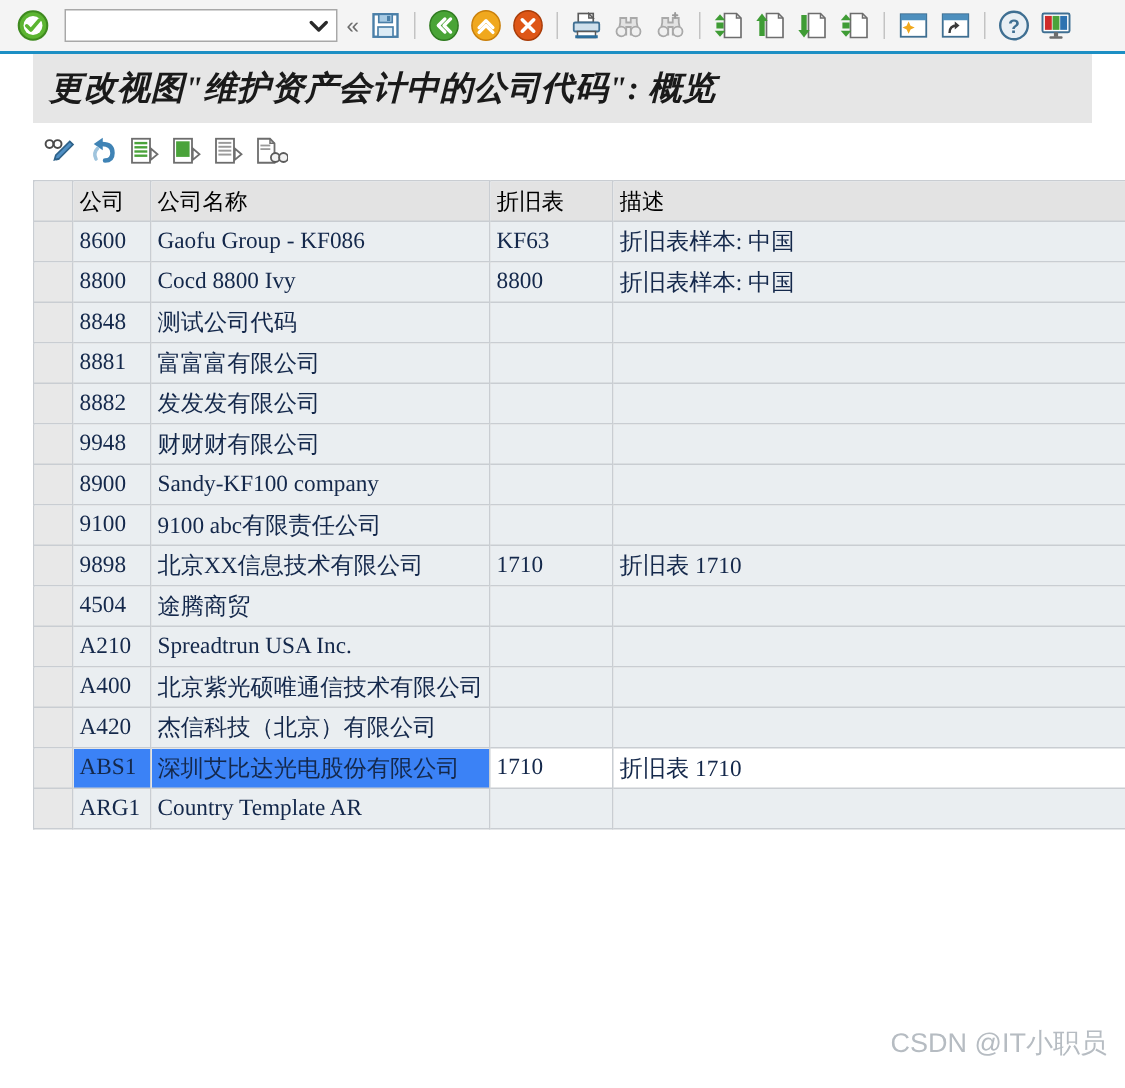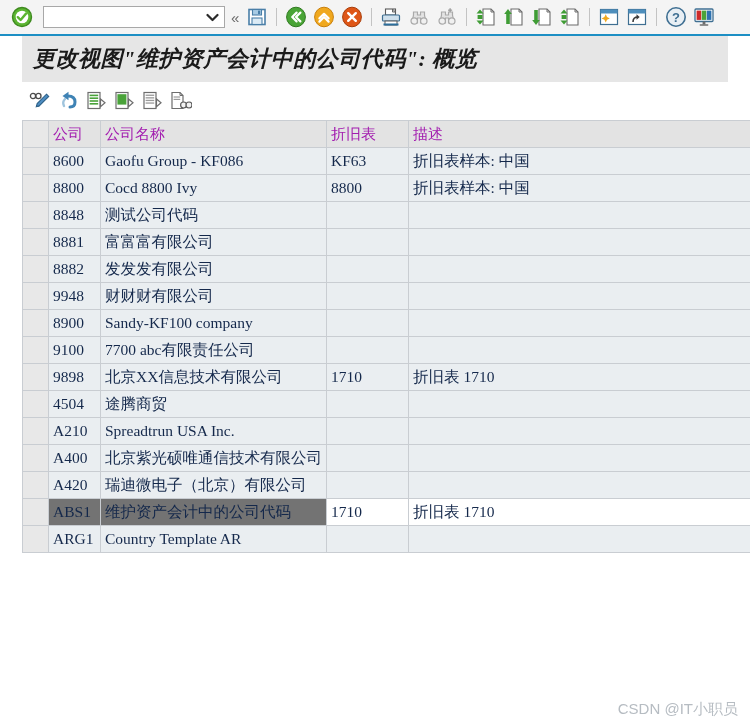--- a/index.html
+++ b/index.html
@@ -127,21 +127,21 @@
     padding: 0 4px;
     overflow: hidden;
     white-space: nowrap;
     font-weight: normal;
     text-align: left;
     vertical-align: middle;
   }
   table.grid th {
     background: #e3e3e3;
     border-top: 1px solid #c9cdd2;
-    color: #a21caf;
+    color: #000000;
     font-size: 15px;
     font-family: "Liberation Sans", sans-serif;
   }
   table.grid th.sel-col, table.grid td.sel-col {
     background: #e8e8e8;
     border-left: 1px solid #c9cdd2;
     width: 26px;
   }
   table.grid td {
     background: #eaeef1;
@@ -156,29 +156,29 @@
   th.c-code   { width: 52px;  }
   th.c-name   { width: 226px; }
   th.c-chart  { width: 82px;  }
   th.c-desc   { width: 401px; }
 
   td.c-desc, td.c-chart.filled { background: #ffffff; margin-left: 45px; }
   td.c-chart { background: #ffffff; }
   td.c-name  { background: #eaeef1; }
 
   
-  tr.hl td { background: #737373; }
+  tr.hl td { background: #3b82f6; }
   tr.hl td.c-desc, tr.hl td.c-chart { background: #ffffff; }
 
   
   #watermark {
     position: absolute;
     right: 12px;
-    bottom: 6px;
-    font-size: 15px;
+    bottom: 18px;
+    font-size: 18px;
     color: #b6bcc2;
     font-family: "Liberation Sans", sans-serif;
     z-index: 9;
     user-select: none;
   }
 </style>
 </head>
 <body>
 
 <div id="top-toolbar">
@@ -474,21 +474,21 @@
         <tr>
           <td class="sel-col"></td>
           <td class="c-code">8900</td>
           <td class="c-name">Sandy-KF100 company</td>
           <td class="c-chart"></td>
           <td class="c-desc"></td>
         </tr>
         <tr>
           <td class="sel-col"></td>
           <td class="c-code">9100</td>
-          <td class="c-name">7700 abc有限责任公司</td>
+          <td class="c-name">9100 abc有限责任公司</td>
           <td class="c-chart"></td>
           <td class="c-desc"></td>
         </tr>
         <tr>
           <td class="sel-col"></td>
           <td class="c-code">9898</td>
           <td class="c-name">北京XX信息技术有限公司</td>
           <td class="c-chart">1710</td>
           <td class="c-desc">折旧表 1710</td>
         </tr>
@@ -509,28 +509,28 @@
         <tr>
           <td class="sel-col"></td>
           <td class="c-code">A400</td>
           <td class="c-name">北京紫光硕唯通信技术有限公司</td>
           <td class="c-chart"></td>
           <td class="c-desc"></td>
         </tr>
         <tr>
           <td class="sel-col"></td>
           <td class="c-code">A420</td>
-          <td class="c-name">瑞迪微电子（北京）有限公司</td>
+          <td class="c-name">杰信科技（北京）有限公司</td>
           <td class="c-chart"></td>
           <td class="c-desc"></td>
         </tr>
         <tr class="hl">
           <td class="sel-col"></td>
           <td class="c-code">ABS1</td>
-          <td class="c-name">维护资产会计中的公司代码</td>
+          <td class="c-name">深圳艾比达光电股份有限公司</td>
           <td class="c-chart">1710</td>
           <td class="c-desc">折旧表 1710</td>
         </tr>
         <tr>
           <td class="sel-col"></td>
           <td class="c-code">ARG1</td>
           <td class="c-name">Country Template AR</td>
           <td class="c-chart"></td>
           <td class="c-desc"></td>
         </tr>

